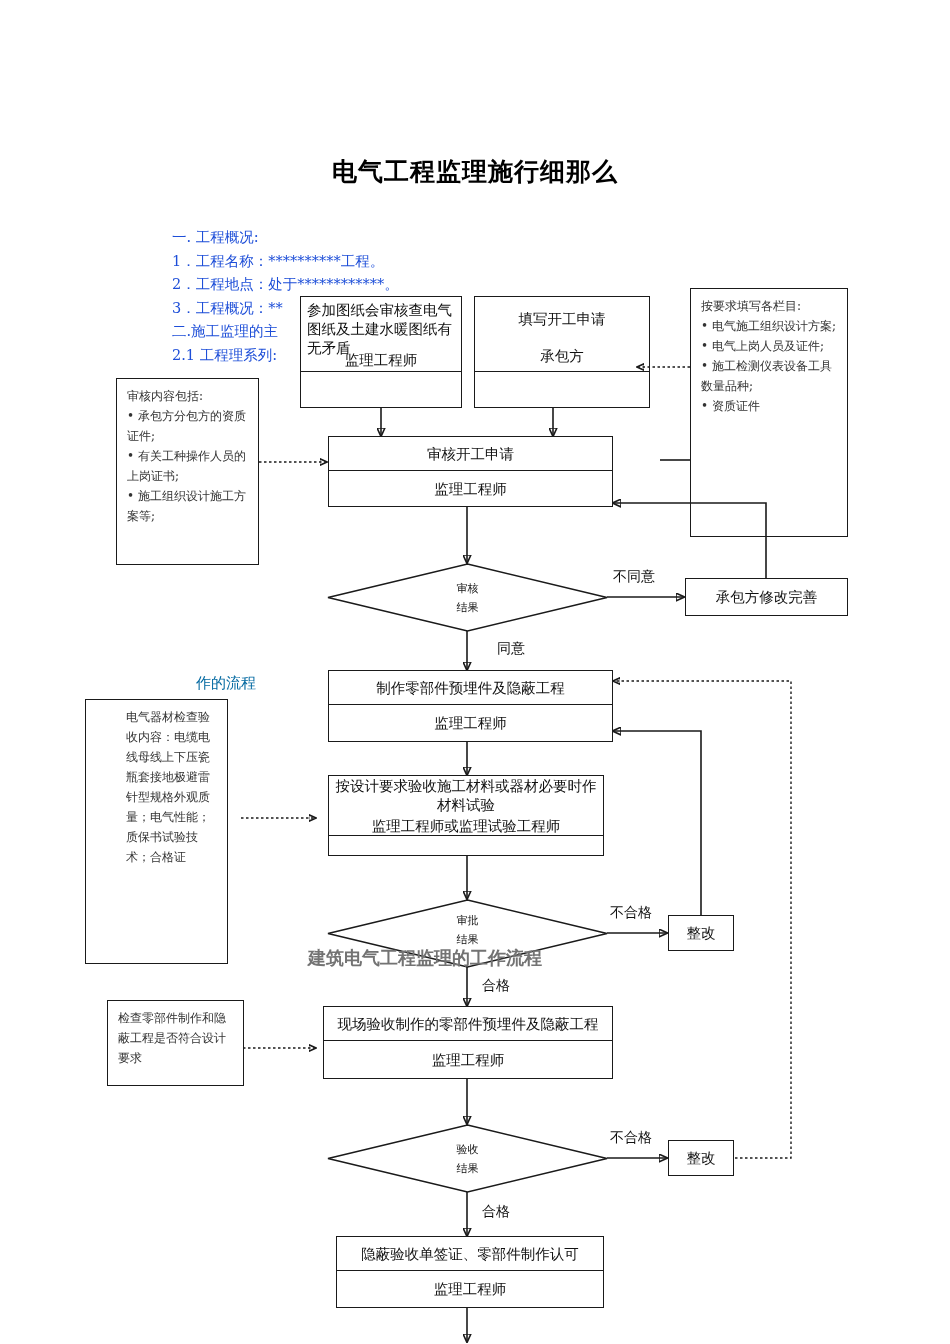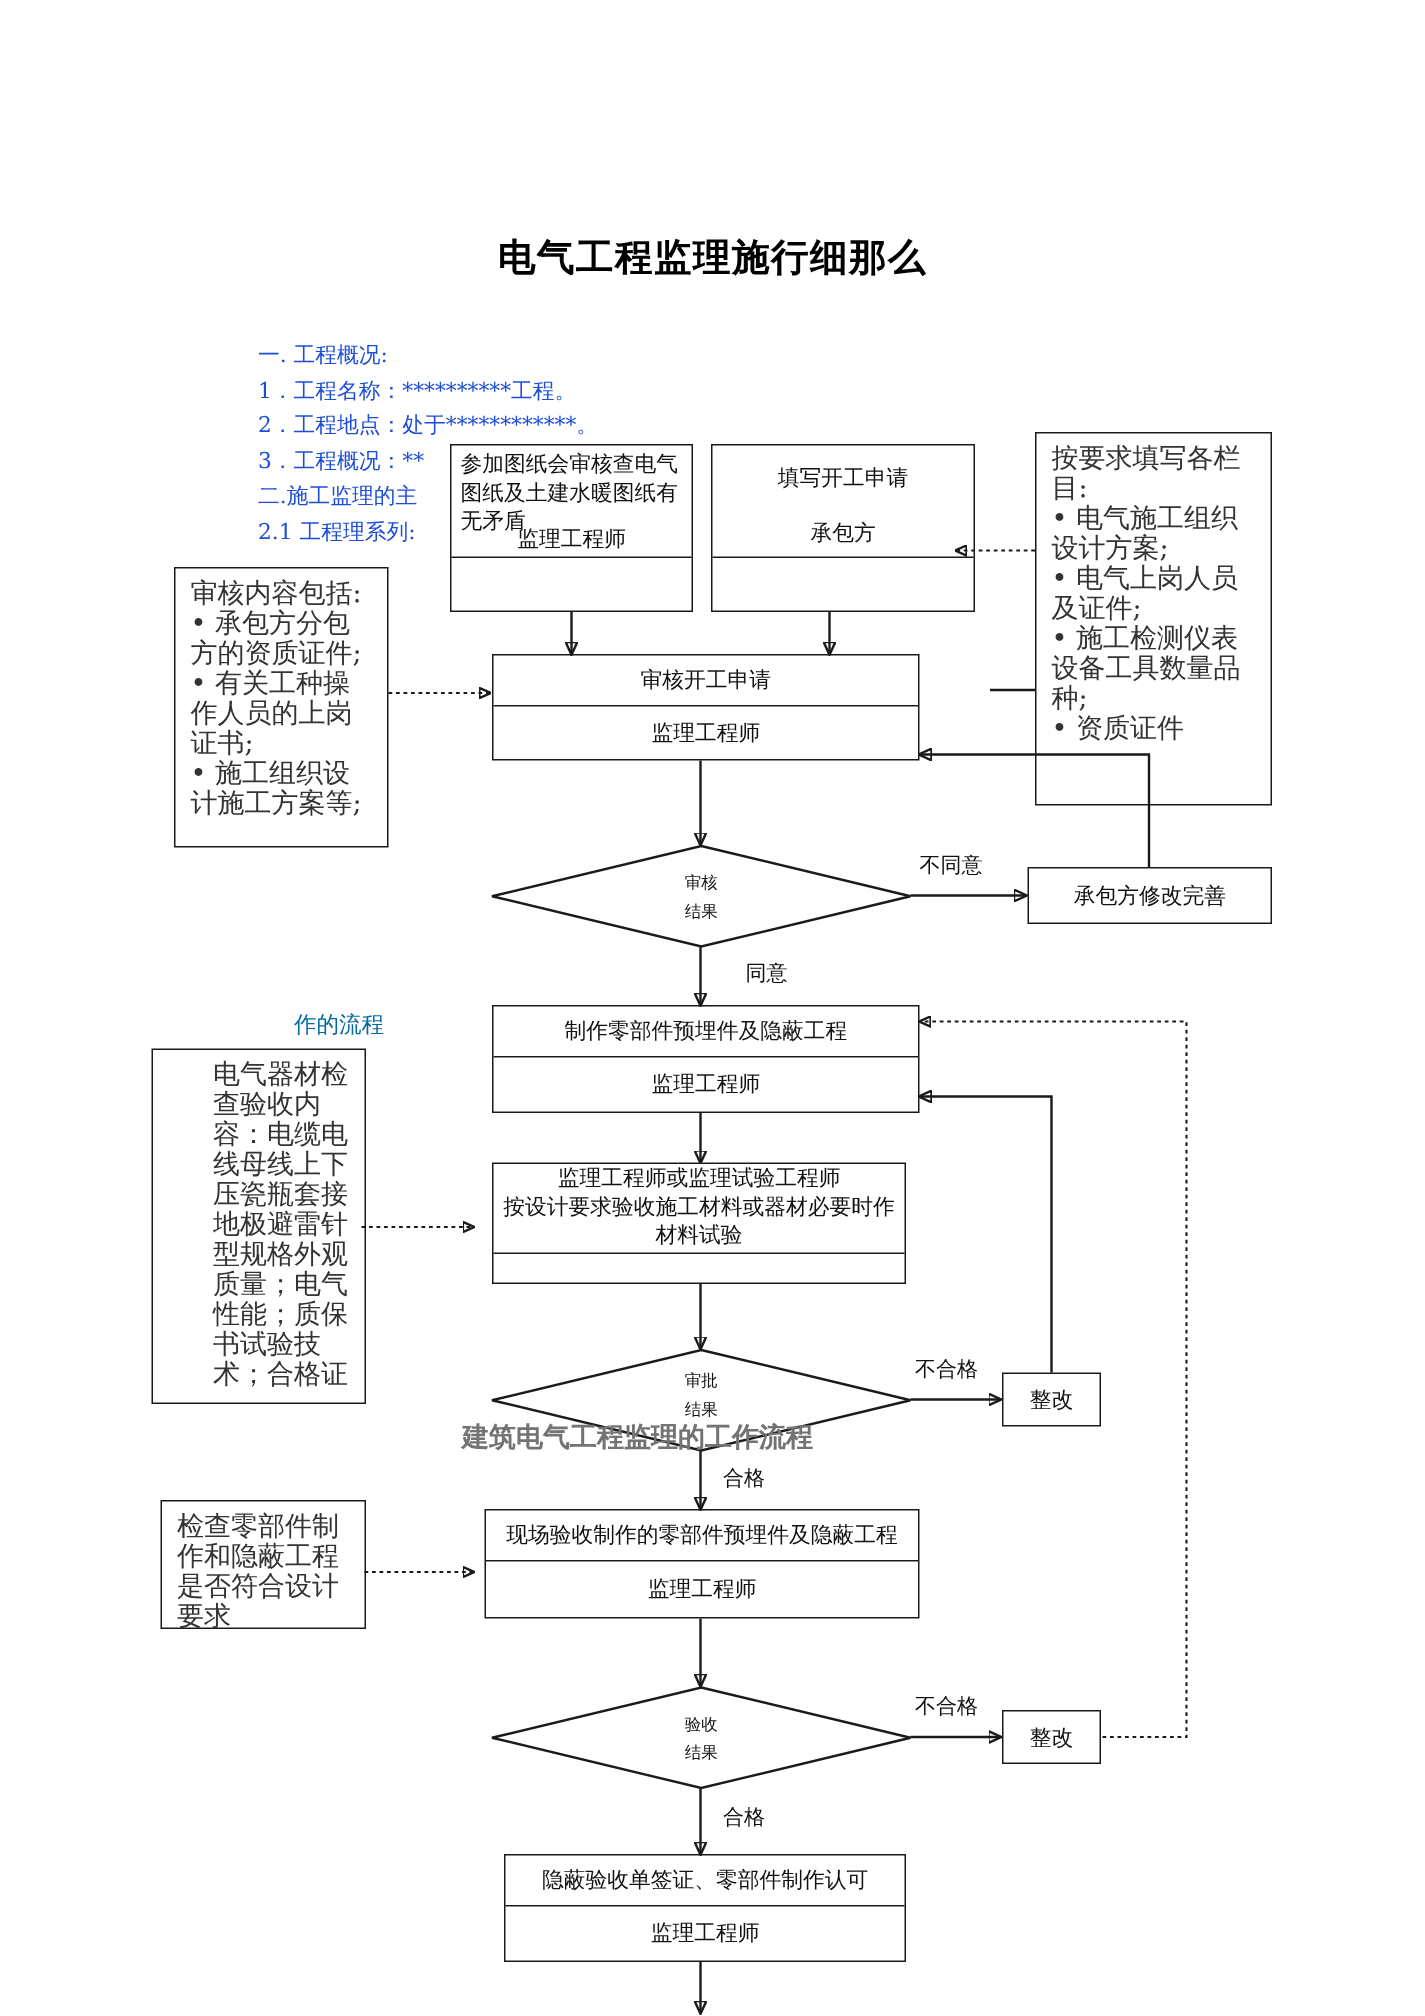--- a/index.html
+++ b/index.html
@@ -50,21 +50,21 @@
     text-align:center;padding:2px 6px;line-height:20px;
   }
   .node .cell.divider{border-top:1.4px solid #1a1a1a;}
   .node .cell.topleft{align-items:flex-start;padding-top:4px;}
   .node .cell.ml{text-align:left;justify-content:flex-start;}
 
   
   .note{
     position:absolute;box-sizing:border-box;border:1.4px solid #1a1a1a;
     font-family:"DejaVu Serif","Liberation Serif",serif;
-    font-size:18px;line-height:20px;color:#333;
+    font-size:12px;line-height:20px;color:#333;
     padding:7px 9px 4px 10px;text-align:left;white-space:pre-line;
   }
 
   
   .diamond{position:absolute;}
   .diamond svg{position:absolute;left:0;top:0;overflow:visible;}
   .diamond .dlabel{
     position:absolute;left:0;top:0;width:100%;height:100%;
     display:flex;flex-direction:column;align-items:center;justify-content:center;
     font-family:"DejaVu Serif","Liberation Serif",serif;font-size:11px;
@@ -219,25 +219,25 @@
   <div class="edge-label" style="left:613px;top:568px;">不同意</div>
   <div class="edge-label" style="left:497px;top:640px;">同意</div>
 
   <div class="minibox" style="left:685px;top:578px;width:163px;height:38px;">承包方修改完善</div>
 
   <div class="node" style="left:328px;top:670px;width:285px;height:72px;">
     <div class="cell" style="height:33px;">制作零部件预埋件及隐蔽工程</div>
     <div class="cell divider" style="height:37px;">监理工程师</div>
   </div>
 
-  <div class="note" style="left:101px;top:699px;width:143px;height:237px;white-space:normal;padding-left:40px;">电气器材检查验收内容：电缆电线母线上下压瓷瓶套接地极避雷针型规格外观质量；电气性能；质保书试验技术；合格证</div>
+  <div class="note" style="left:85px;top:699px;width:143px;height:265px;white-space:normal;padding-left:40px;">电气器材检查验收内容：电缆电线母线上下压瓷瓶套接地极避雷针型规格外观质量；电气性能；质保书试验技术；合格证</div>
 
   <div class="node" style="left:328px;top:775px;width:276px;height:81px;">
+    <div class="cell" style="height:40px;line-height:19px;">按设计要求验收施工材料或器材必要时作材料试验</div>
     <div class="cell" style="height:19px;">监理工程师或监理试验工程师</div>
-    <div class="cell" style="height:40px;line-height:19px;">按设计要求验收施工材料或器材必要时作材料试验</div>
     <div class="cell divider" style="height:22px;"></div>
   </div>
 
   <div class="diamond" style="left:327px;top:899px;width:281px;height:69px;">
     <svg width="281" height="69" viewBox="0 0 281 69">
       <polygon points="140.5,1 280,34.5 140.5,68 1,34.5" fill="none" stroke="#1a1a1a" stroke-width="1.6"></polygon>
     </svg>
     <div class="dlabel" style="justify-content:flex-start;padding-top:12px;">
       <span>审批</span>
       <span>结果</span>

